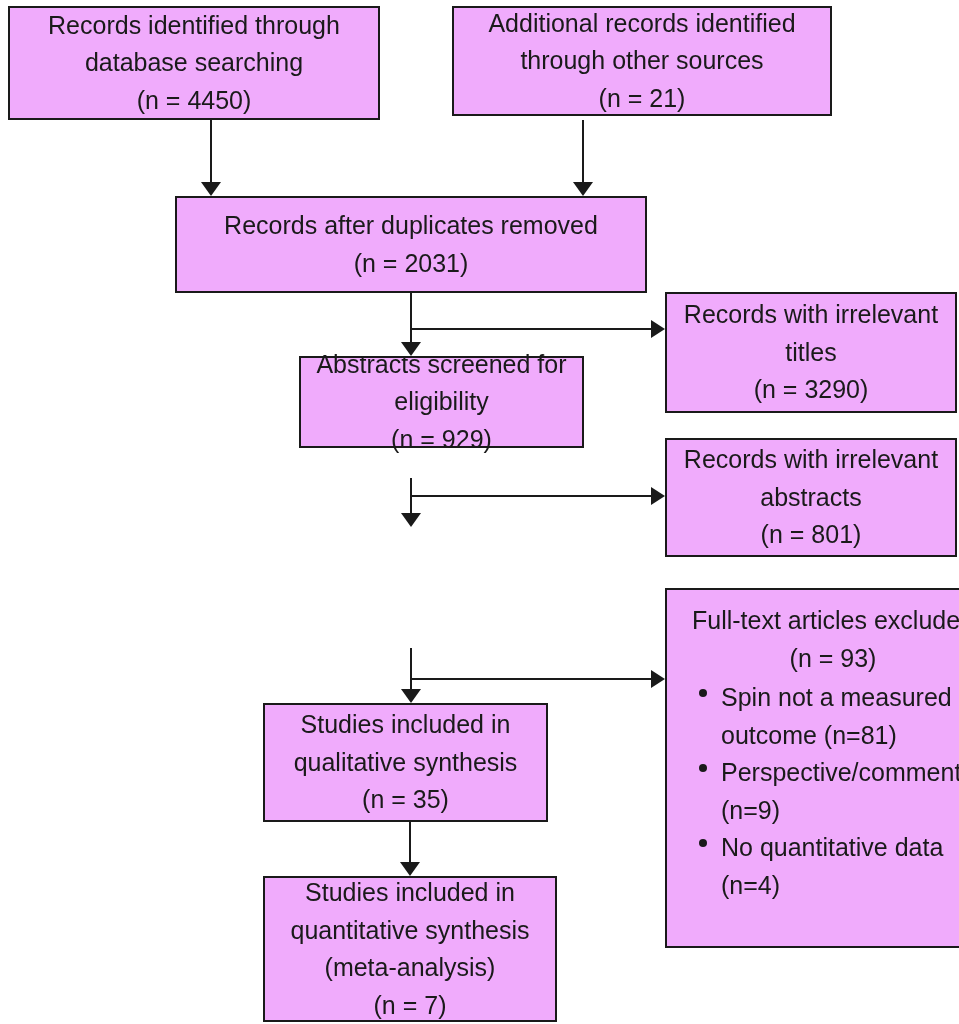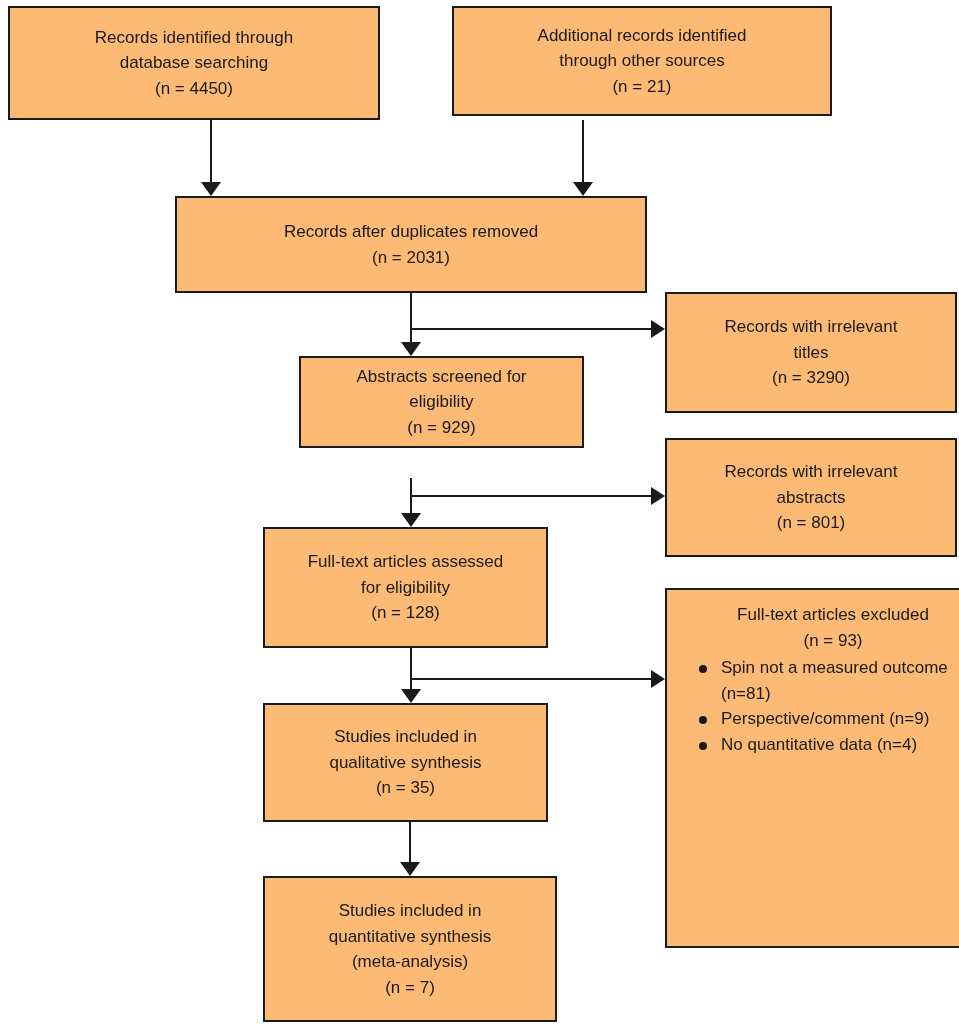--- a/index.html
+++ b/index.html
@@ -12,27 +12,27 @@
     width: 959px;
     height: 1024px;
     background: #ffffff;
     font-family: "Liberation Sans", "DejaVu Sans", sans-serif;
     color: #1a1a1a;
   }
   .box {
     position: absolute;
     box-sizing: border-box;
     border: 2px solid #1a1a1a;
-    background: #fdba74;
+    background: #f0abfc;
     display: flex;
     flex-direction: column;
     align-items: center;
     justify-content: center;
     text-align: center;
-    font-size: 17px;
+    font-size: 25px;
     line-height: 1.5;
     white-space: pre-line;
     padding: 4px 8px;
   }
   
   #box-records-database      { left: 8px;   top: 6px;   width: 372px; height: 114px; }
   #box-records-other         { left: 452px; top: 6px;   width: 380px; height: 110px; }
   #box-duplicates-removed    { left: 175px; top: 196px; width: 472px; height: 97px;  }
   #box-abstracts-screened    { left: 263px; top: 356px; width: 285px; height: 92px; margin-left: 36px; }
   #box-irrelevant-titles     { left: 665px; top: 292px; width: 292px; height: 121px; }
@@ -140,23 +140,20 @@
 (n = 929)</div>
 
   <div class="box" id="box-irrelevant-titles">Records with irrelevant
 titles
 (n = 3290)</div>
 
   <div class="box" id="box-irrelevant-abstracts">Records with irrelevant
 abstracts
 (n = 801)</div>
 
-  <div class="box" id="box-fulltext-assessed">Full-text articles assessed
-for eligibility
-(n = 128)</div>
 
   <div class="box" id="box-fulltext-excluded">
     <div class="excl-title">Full-text articles excluded
 (n = 93)</div>
     <div class="bullet-list">
       <div class="bullet-row">
         <span class="bullet-dot"></span>
         <span class="bullet-text">Spin not a measured outcome (n=81)</span>
       </div>
       <div class="bullet-row">

